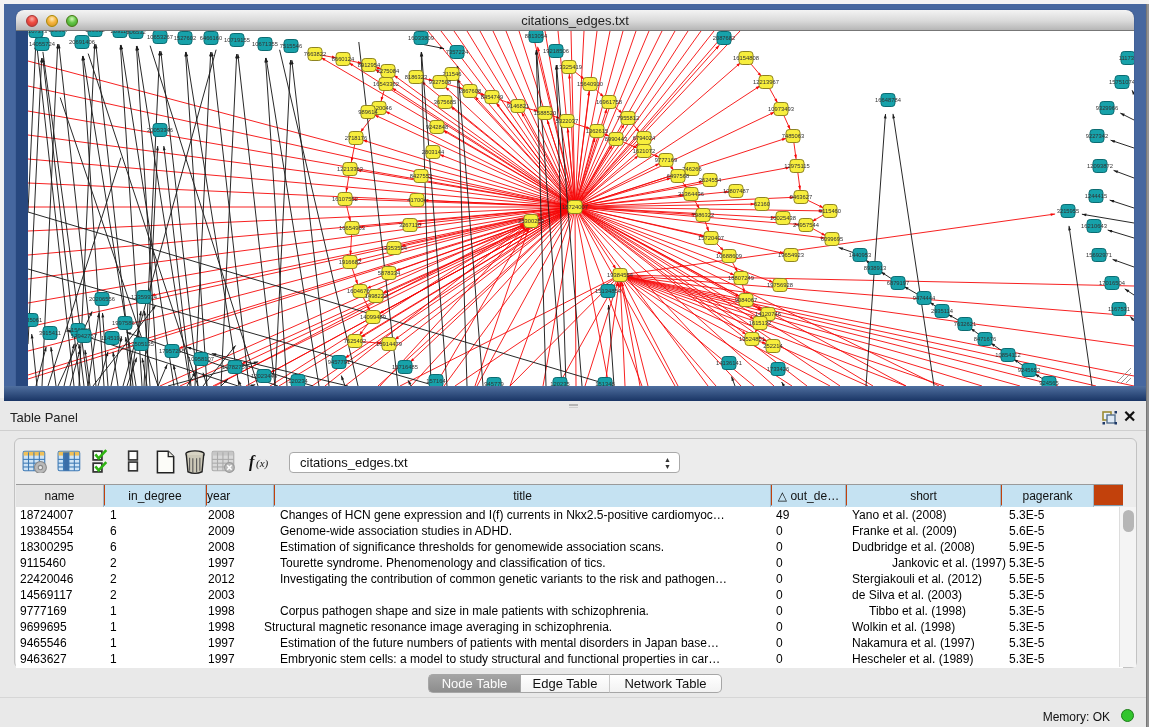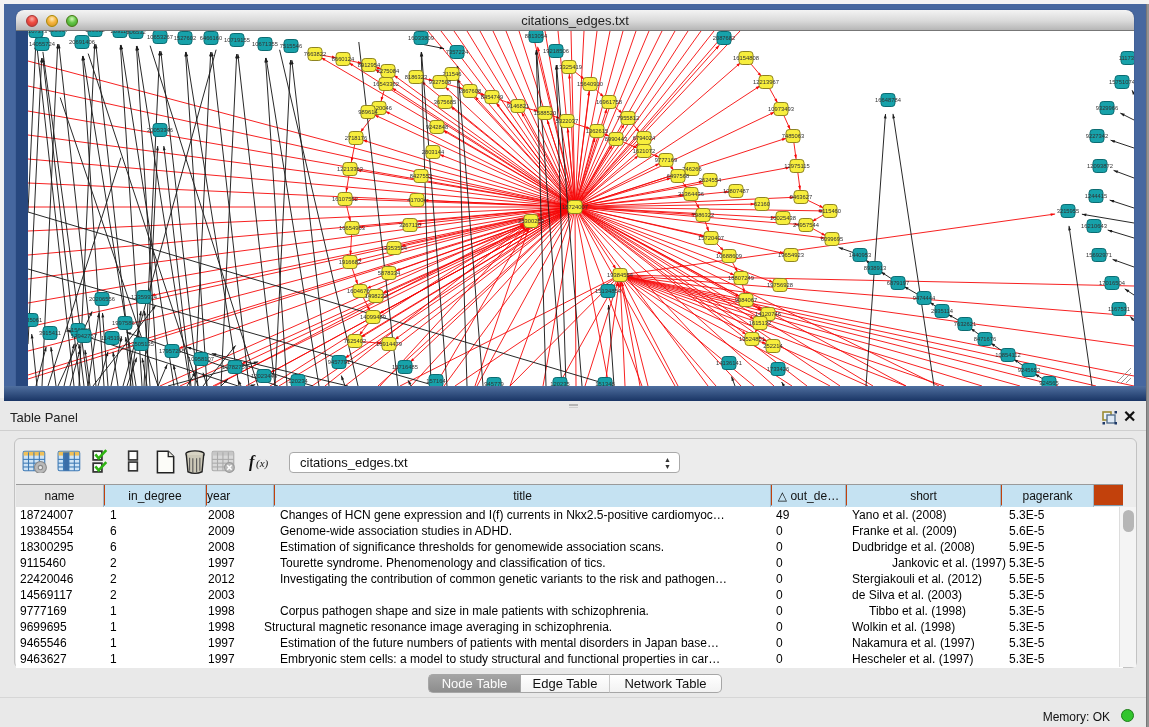--- a/index.html
+++ b/index.html
@@ -1347,21 +1347,21 @@
         <div style="position:absolute;left:192px;top:129px;white-space:nowrap;">1997</div>
         <div style="position:absolute;left:264px;top:129px;white-space:nowrap;">Estimation of the future numbers of patients with mental disorders in Japan base…</div>
         <div style="position:absolute;left:760px;top:129px;white-space:nowrap;">0</div>
         <div style="position:absolute;left:836px;top:129px;white-space:nowrap;">Nakamura et al. (1997)</div>
         <div style="position:absolute;left:993px;top:129px;white-space:nowrap;">5.3E-5</div>
         <div style="position:absolute;left:4px;top:145px;white-space:nowrap;">9463627</div>
         <div style="position:absolute;left:94px;top:145px;white-space:nowrap;">1</div>
         <div style="position:absolute;left:192px;top:145px;white-space:nowrap;">1997</div>
         <div style="position:absolute;left:264px;top:145px;white-space:nowrap;">Embryonic stem cells: a model to study structural and functional properties in car…</div>
         <div style="position:absolute;left:760px;top:145px;white-space:nowrap;">0</div>
-        <div style="position:absolute;left:836px;top:145px;white-space:nowrap;">Hescheler et al. (1997)</div>
+        <div style="position:absolute;left:836px;top:145px;white-space:nowrap;">Hescheler et al. (1989)</div>
         <div style="position:absolute;left:993px;top:145px;white-space:nowrap;">5.3E-5</div>
       </div>
     <div id="sbar">
         <div id="sthumb"></div>
       </div>
   </div>
   <div id="tabs">
     <div class="seg" id="seg1">Node Table</div>
     <div class="seg" id="seg2">Edge Table</div>
     <div class="seg" id="seg3">Network Table</div>

